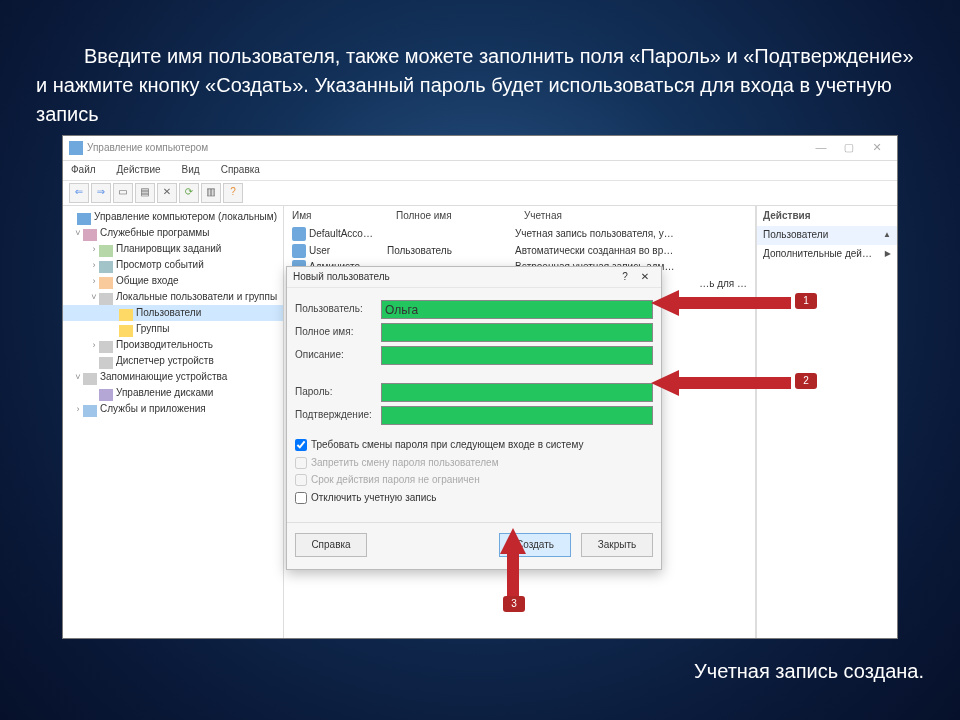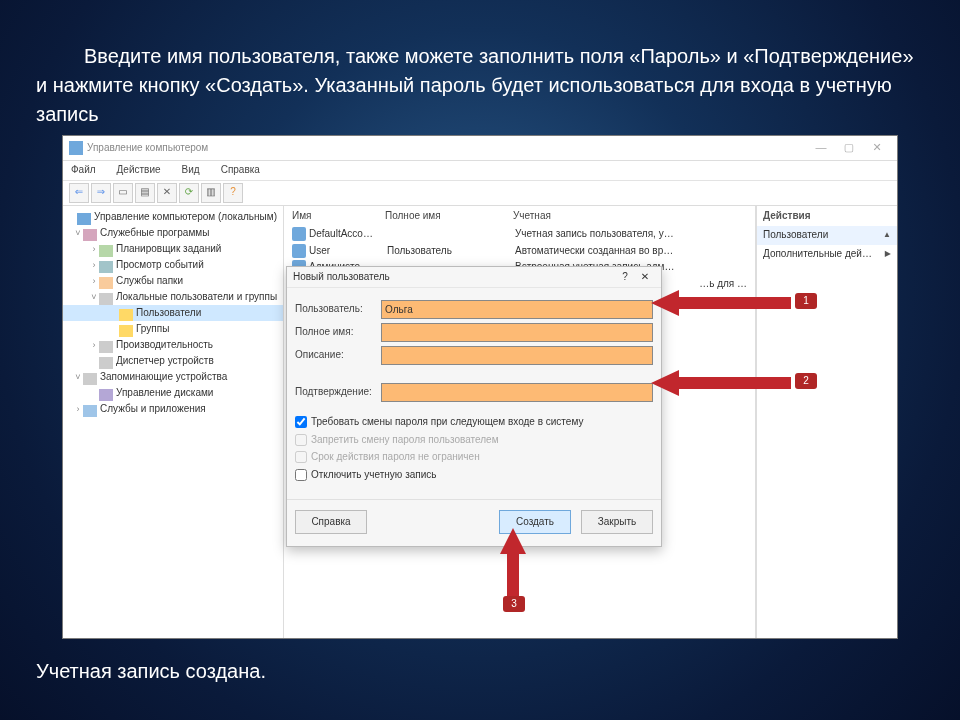--- a/index.html
+++ b/index.html
@@ -1,19 +1,19 @@
 <!DOCTYPE html>
 <html><head>
 <meta charset="utf-8">
 <style>
   html,body{margin:0;padding:0;width:960px;height:720px;font-family:"Segoe UI",Arial,sans-serif;overflow:hidden}
   body{background:radial-gradient(circle at 50% 40%, #2a5a8a 0%, #123058 40%, #0a1a3a 75%, #06102a 100%);}
   .slide{color:#fff;font-size:20px;line-height:1.45;padding:22px 36px 0 36px}
   .instr{text-indent:48px;margin-bottom:2px}
-  .footer-note{text-align:left;color:#fff;font-size:20px;margin-top:18px}
+  .footer-note{text-align:right;color:#fff;font-size:20px;margin-top:18px}
   .screenshot{position:relative;margin:6px auto 0 auto;width:834px;height:502px;background:#fff;border:1px solid #7a7a7a;font-size:10px;color:#333;overflow:hidden}
   .titlebar{display:flex;align-items:center;height:20px;padding:2px 6px;border-bottom:1px solid #ddd}
   .app-ico{width:14px;height:14px;display:inline-block;background:#6fa8dc;margin-right:4px}
   .title-text{color:#888;font-size:10px;flex:1}
   .winbtn{width:28px;text-align:center;color:#aaa;font-size:11px}
   .menubar{display:flex;gap:21px;padding:2px 8px;font-size:10px;color:#444;border-bottom:1px solid #e3e3e3}
   .toolbar{display:flex;gap:2px;padding:2px 6px;border-bottom:1px solid #dcdcdc;align-items:center}
   .tbtn{width:18px;height:18px;border:1px solid #cfcfcf;display:flex;align-items:center;justify-content:center;background:#f5f5f5;font-size:10px;color:#666}
   .tbtn.blue{color:#4a86e8}
   .tbtn.green{color:#6aa84f}
@@ -28,35 +28,35 @@
   .i-fld{background:#ffd966}
   .i-wr{background:#d5a6bd}
   .i-sch{background:#b6d7a8}
   .i-evt{background:#a2c4c9}
   .i-share{background:#f9cb9c}
   .i-grey{background:#cccccc}
   .i-disk{background:#b4a7d6}
   .i-svc{background:#9fc5e8}
   .mid{flex:1;position:relative;border-right:1px solid #ddd}
   .cols{display:flex;padding:3px 8px;font-size:10px;color:#444}
-  .c1{width:93px}.c2{width:128px}.c3{flex:1}
+  .c1{width:104px}.c2{width:128px}.c3{flex:1}
   .urow{display:flex;padding:1px 8px;font-size:10px;color:#333;align-items:center}
   .uico{width:14px;height:14px;background:#6fa8dc;margin-right:3px;border-radius:2px}
   .right{width:140px;border-left:1px solid #ddd}
   .rhead{padding:3px 6px;font-weight:600;color:#555;font-size:10px}
   .ritem{padding:2px 6px 2px 6px;font-size:10px;color:#333;display:flex;align-items:center;justify-content:space-between}
   .ritem.sel{background:#eaf3ff}
   .tri{font-size:8px;color:#555}
   .dialog{position:absolute;left:2px;top:60px;width:374px;background:#f6f6f6;border:1px solid #bbb;box-shadow:0 4px 12px rgba(0,0,0,.25);z-index:5}
   .dlg-title{display:flex;align-items:center;padding:3px 6px;font-size:10px;color:#333;border-bottom:1px solid #e6e6e6}
   .dlg-title span.t{flex:1}
   .dlg-body{padding:8px}
   .frow{display:flex;align-items:center;margin:4px 0}
   .flabel{width:86px;font-size:10px;color:#444}
-  .finput{flex:1;height:15px;border:1px solid #888;background:#fdba74;font-size:10px;padding:1px 3px;color:#333}
+  .finput{flex:1;height:15px;border:1px solid #888;background:#22c55e;font-size:12px;padding:1px 3px;color:#333}
   .hl-red{position:absolute;border:2px solid #d40000;pointer-events:none;z-index:4}
   .arrow{position:absolute;z-index:6}
   .arrow svg{overflow:visible}
   .badge{position:absolute;width:22px;height:16px;background:#b02626;border-radius:3px;color:#fff;font-size:10px;display:flex;align-items:center;justify-content:center;z-index:7}
   .chk{display:flex;align-items:center;font-size:10px;margin:3px 0}
   .chk input{margin:0 4px 0 0;width:12px;height:12px}
   .chk.dis{color:#aaa}
   .dlg-btns{display:flex;justify-content:flex-start;gap:10px;padding:10px 8px 12px 8px;border-top:1px solid #e0e0e0;margin-top:6px}
   .dbtn{height:22px;min-width:70px;border:1px solid #bbb;background:#f0f0f0;font-size:10px;color:#333;display:flex;align-items:center;justify-content:center}
   .dbtn.primary{background:#d8ecff;border-color:#6fa8dc}
@@ -114,21 +114,21 @@
             <span>Планировщик заданий</span>
           </div>
         <div class="tnode" style="padding-left:26px">
             <span class="exp">›</span>
             <span class="ti i-evt"></span>
             <span>Просмотр событий</span>
           </div>
         <div class="tnode" style="padding-left:26px">
             <span class="exp">›</span>
             <span class="ti i-share"></span>
-            <span>Службы папки</span>
+            <span>Общие входе</span>
           </div>
         <div class="tnode" style="padding-left:26px">
             <span class="exp">˅</span>
             <span class="ti i-grey"></span>
             <span>Локальные пользователи и группы</span>
           </div>
         <div class="tnode sel" style="padding-left:46px">
             <span class="exp"></span>
             <span class="ti i-fld"></span>
             <span>Пользователи</span>
@@ -214,20 +214,24 @@
             <div class="frow">
                 <span class="flabel">Полное имя:</span>
                 <input class="finput" style="">
               </div>
             <div class="frow">
                 <span class="flabel">Описание:</span>
                 <input class="finput" style="">
               </div>
             <div style="height:10px"></div>
             <div class="frow">
+                <span class="flabel">Пароль:</span>
+                <input type="password" class="finput" style="">
+              </div>
+            <div class="frow">
                 <span class="flabel">Подтверждение:</span>
                 <input type="password" class="finput" style="">
               </div>
             <div style="height:6px"></div>
             <label class="chk">
                 <input type="checkbox" checked="" style="">
                 <span>Требовать смены пароля при следующем входе в систему</span>
               </label>
             <label class="chk dis">
                 <input type="checkbox" disabled="" style="">

